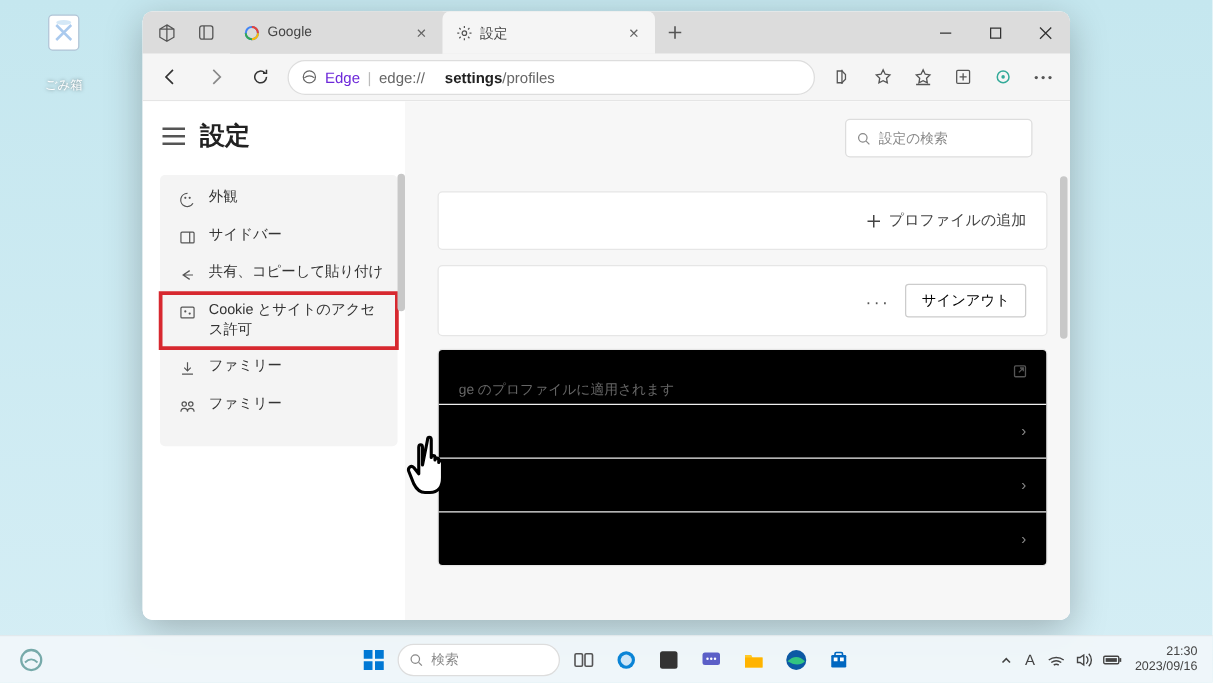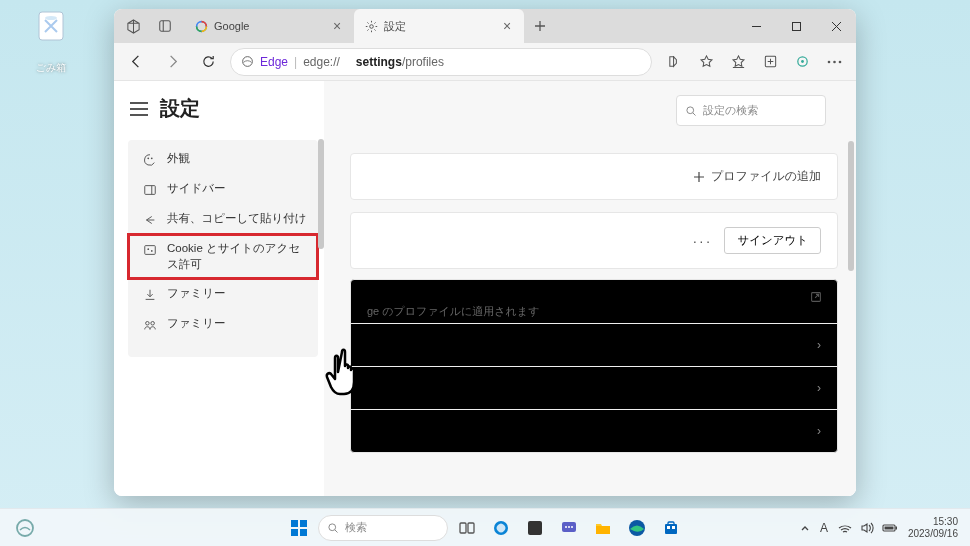--- a/index.html
+++ b/index.html
@@ -448,17 +448,17 @@
         </span>
       <span>
           <svg width="16" height="10" viewBox="0 0 16 10">
             <rect x="1" y="2" width="12" height="6" rx="1" fill="none" stroke="#444" stroke-width="1.1"></rect>
             <rect x="13.5" y="3.5" width="1.5" height="3" fill="#444"></rect>
             <rect x="2.5" y="3.5" width="9" height="3" fill="#444"></rect>
           </svg>
         </span>
     </div>
     <div class="tb-time">
-      <div>15:30</div>
+      <div>21:30</div>
       <div>2023/09/16</div>
     </div>
   </div>
 </div>
 
 </body></html>

